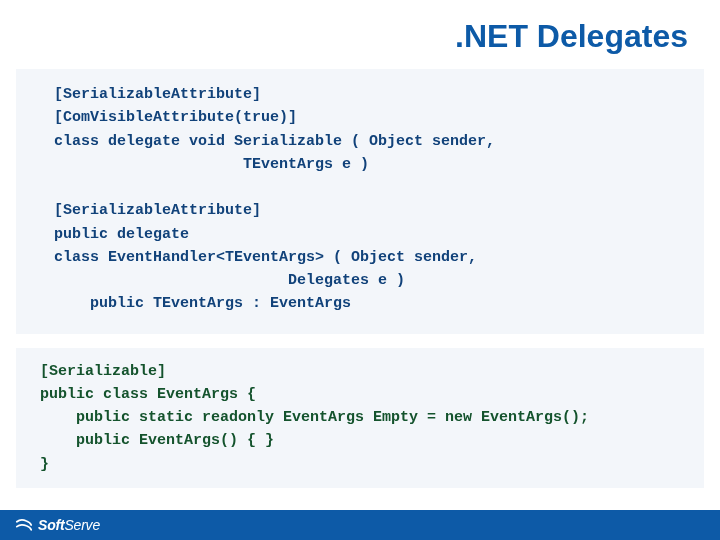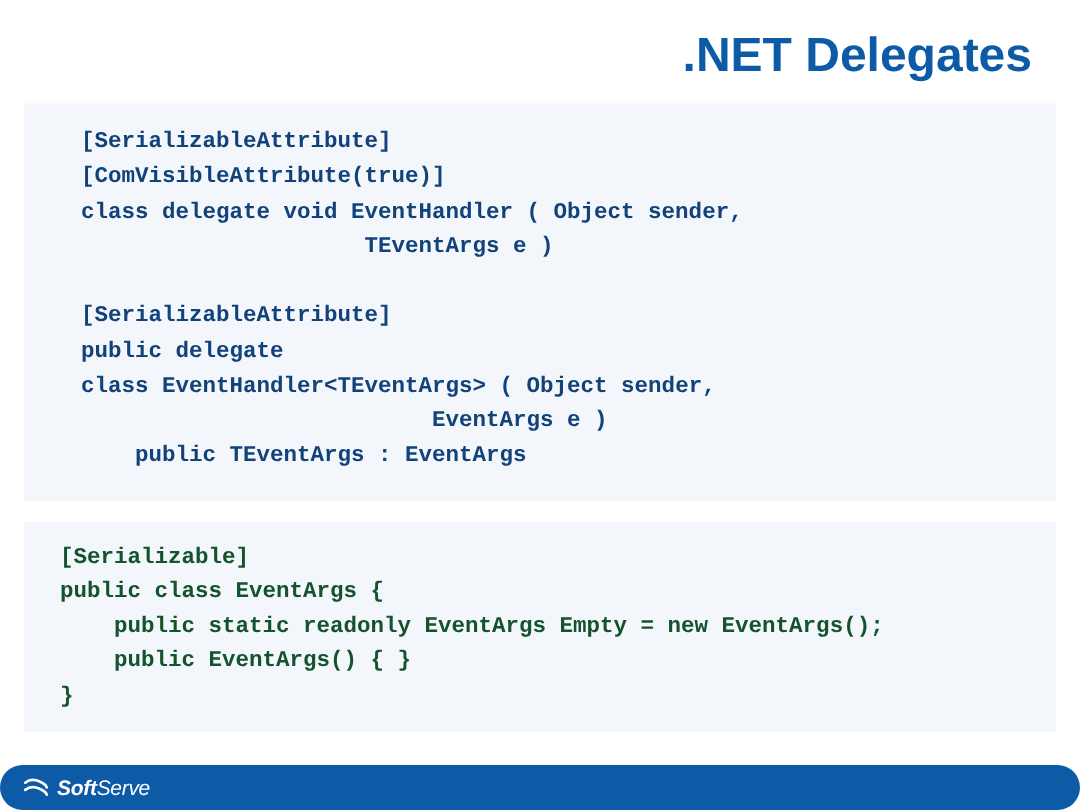--- a/index.html
+++ b/index.html
@@ -44,21 +44,20 @@
     white-space: pre;
   }
   .footer {
     position: absolute;
     left: 0; right: 0; bottom: 0;
     height: 30px;
     background: #0d5aa7;
     display: flex;
     align-items: center;
     padding-left: 14px;
-    border-radius: 15px;
   }
   .logo {
     display: flex;
     align-items: center;
     gap: 4px;
   }
   .logo-icon {
     width: 20px; height: 16px;
     display: inline-block;
     position: relative;
@@ -72,27 +71,27 @@
   }
   .logo-text .serve { font-weight: 400; }
 </style>
 </head>
 <body>
 
 <div class="title">.NET Delegates</div>
 
 <div class="codebox"><span>[SerializableAttribute]</span>
 <span>[ComVisibleAttribute(true)]</span>
-<span>class delegate void </span><span class="b">EventHandler</span><span> ( Object </span><span class="i">sender</span><span>,</span>
+<span>class delegate void </span><span class="b">Serializable</span><span> ( Object </span><span class="i">sender</span><span>,</span>
 <span>                     TEventArgs </span><span class="i">e</span><span> )</span>
 <span></span>
 <span>[SerializableAttribute]</span>
 <span>public delegate</span>
 <span>class </span><span class="b">EventHandler&lt;TEventArgs&gt;</span><span> ( Object </span><span class="i">sender</span><span>,</span>
-<span>                          EventArgs </span><span class="i">e</span><span> )</span>
+<span>                          Delegates </span><span class="i">e</span><span> )</span>
 <span>    public TEventArgs : EventArgs</span></div>
 
 <div class="codebox2"><span>[Serializable]</span>
 <span>public class EventArgs {</span>
 <span>    public static readonly EventArgs Empty = new EventArgs();</span>
 <span>    public EventArgs() { }</span>
 <span>}</span></div>
 
 <div class="footer">
   <div class="logo">

